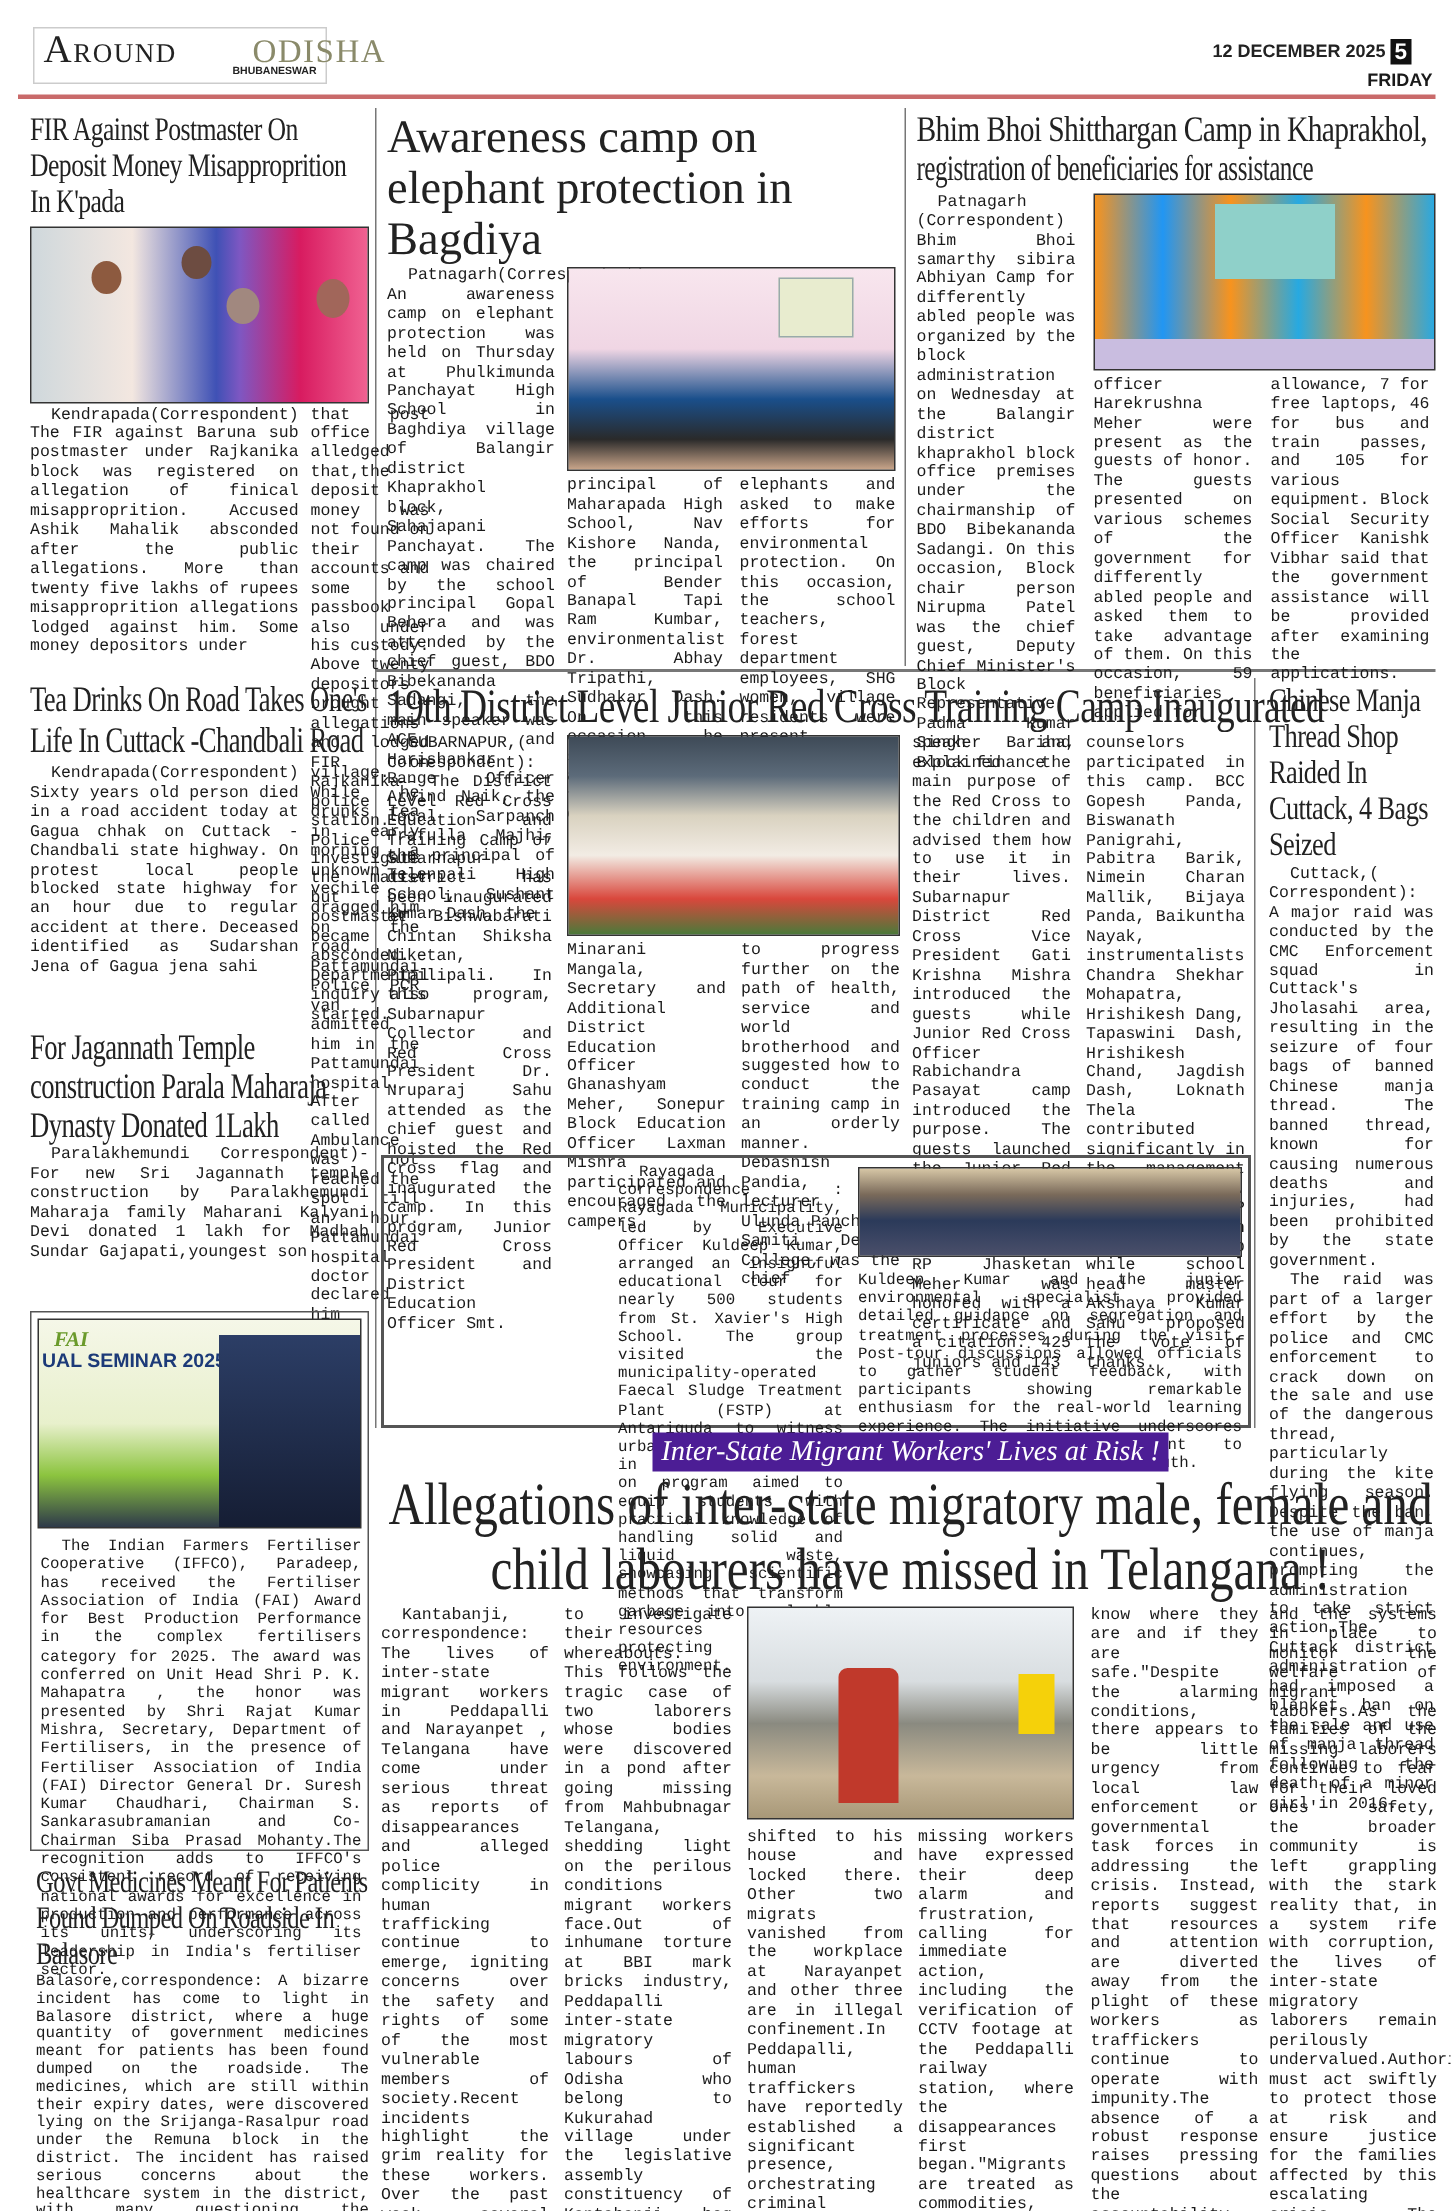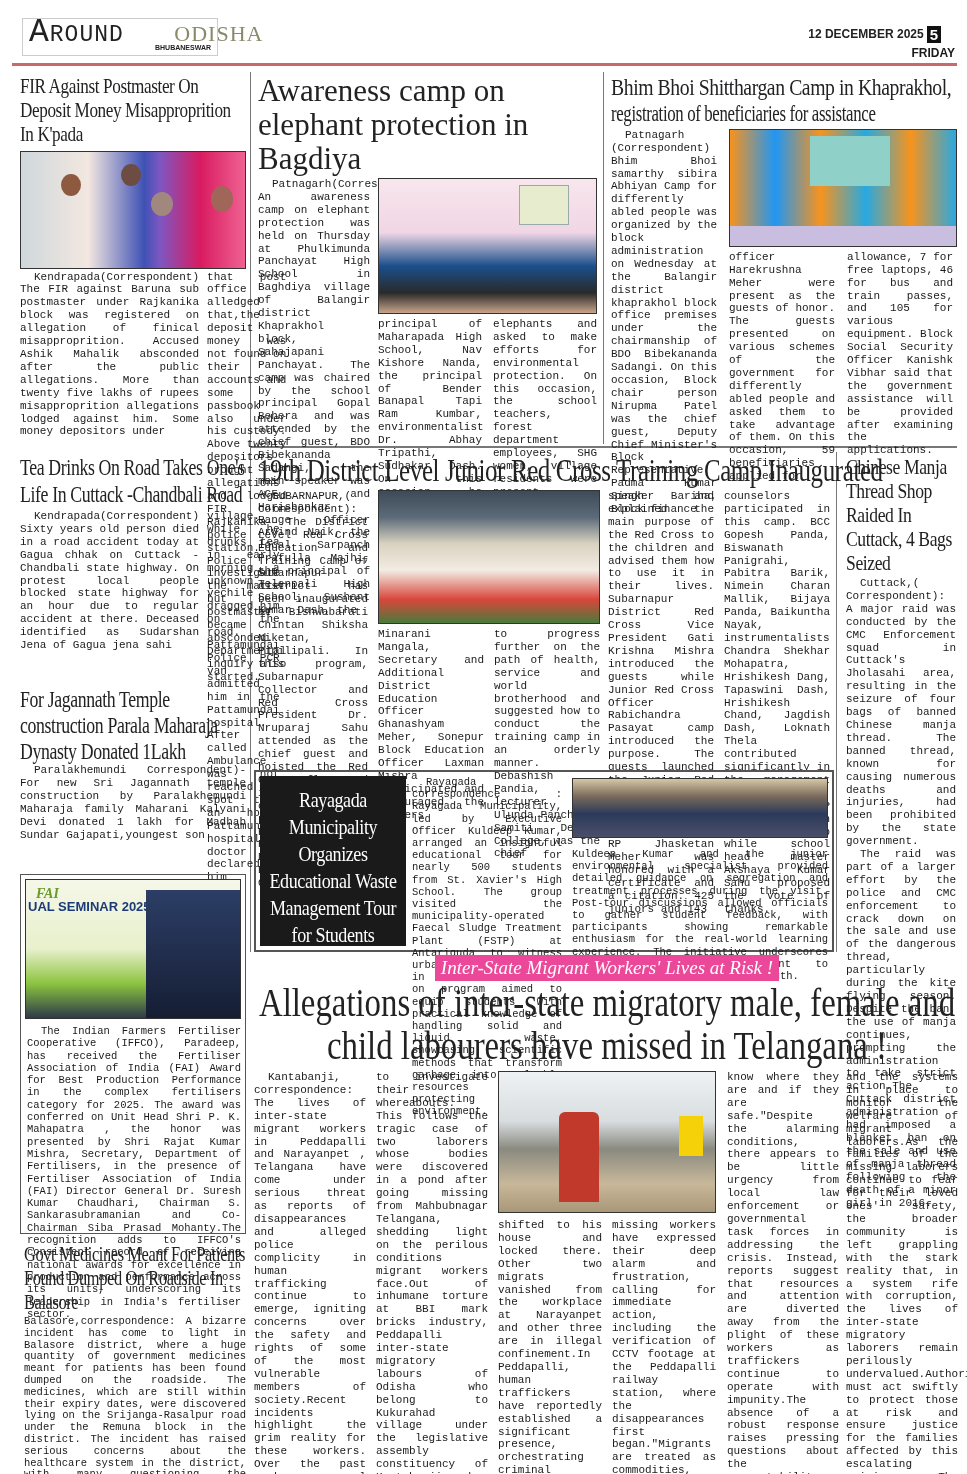--- a/index.html
+++ b/index.html
@@ -15,29 +15,29 @@
   .dayline{right:12px;top:46px;font-family:"Liberation Sans",sans-serif;font-weight:bold;font-size:12px;}
   .rule{left:12px;top:63px;width:945px;height:3px;background:#c96a6a;}
   .hl{font-family:"Liberation Serif",serif;color:#222;line-height:1.1;transform-origin:left top;}
   .hl-cond{letter-spacing:-0.5px;}
   .body{font-size:11px;line-height:12.9px;text-align:justify;color:#1a1a1a;font-family:Liberation Mono, monospace;}
   .cols2{display:flex;gap:8px;}
   .cols2>div{flex:1;}
   .vline{background:#777;width:1px;}
   .hline{background:#777;height:2px;}
   .photo{border:1px solid #333;overflow:hidden;text-align:right;}
-  .tagbox{background:#ec4899;color:#fff;font-style:italic;font-size:19px;text-align:center;line-height:26px;}
+  .tagbox{background:#4c1d95;color:#fff;font-style:italic;font-size:19px;text-align:center;line-height:26px;}
   .rayo-box{background:#1a1a1a;color:#fff;text-align:center;font-size:22px;line-height:27px;padding-top:10px;}
   .ind{text-indent:14px;display:block;}
 </style>
 </head>
 <body>
 
 <div class="abs masthead">
-  <div class="mast-title"><span style="font-variant:small-caps;font-size:33px;font-family:Liberation Mono, monospace;">Around</span> <span class="odisha" style="text-transform:uppercase;">Odisha</span></div>
+  <div class="mast-title"><span style="font-variant:small-caps;font-size:26px;">Around</span> <span class="odisha" style="text-transform:uppercase;">Odisha</span></div>
   <div class="mast-sub">BHUBANESWAR</div>
 </div>
 <div class="abs dateline"><span>12 DECEMBER 2025</span><span class="pageno">5</span></div>
 <div class="abs dayline">FRIDAY</div>
 <div class="abs rule"></div>
 
 <div class="abs vline" style="left:250px;top:72px;height:880px;"></div>
 <div class="abs vline" style="left:603px;top:72px;height:372px;"></div>
 <div class="abs hline" style="left:250px;top:446px;width:707px;"></div>
 <div class="abs vline" style="left:836px;top:452px;height:500px;"></div>
@@ -109,23 +109,20 @@
   </div>
 </div>
 
 <div class="abs" style="left:846px;top:455px;width:110px;">
   <div class="hl hl-cond" style="font-size:22px;line-height:24px;transform:scaleX(0.8);width:138px;">Chinese Manja Thread Shop Raided In Cuttack, 4 Bags Seized</div>
   <div class="body ind" style="margin-top:2px;">Cuttack,( Correspondent): A major raid was conducted by the CMC Enforcement squad in Cuttack's Jholasahi area, resulting in the seizure of four bags of banned Chinese manja thread. The banned thread, known for causing numerous deaths and injuries, had been prohibited by the state government.</div>
   <div class="body ind">The raid was part of a larger effort by the police and CMC enforcement to crack down on the sale and use of the dangerous thread, particularly during the kite flying season. Despite the ban, the use of manja continues, prompting the administration to take strict action.The Cuttack district administration had imposed a blanket ban on the sale and use of manja thread following the death of a minor girl in 2016.</div>
 </div>
 
 <div class="abs" style="left:254px;top:770px;width:580px;height:182px;border:2px solid #555;">
-  <div class="abs rayo-box" style="left:4px;top:4px;width:146px;height:170px;">
-    <div class="hl-cond" style="font-family:'Liberation Serif',serif;transform:scaleX(0.82);transform-origin:center top;width:178px;margin-left:-16px;color:#fff;">Rayagada Municipality Organizes Educational Waste Management Tour for Students</div>
-  </div>
   <div class="abs body ind" style="left:156px;top:4px;width:150px;font-size:10.5px;line-height:12.2px;">Rayagada correspondence : Rayagada Municipality, led by Executive Officer Kuldeep Kumar, arranged an insightful educational tour for nearly 500 students from St. Xavier's High School. The group visited the municipality-operated Faecal Sludge Treatment Plant (FSTP) at Antariguda to witness urban waste management in action. This hands-on program aimed to equip students with practical knowledge of handling solid and liquid waste, showcasing scientific methods that transform garbage into valuable resources while protecting the environment.</div>
   <div class="abs photo" style="left:316px;top:6px;width:256px;height:60px;background:linear-gradient(180deg,#d7c7a6 0%,#7a6a5a 30%,#2b3a5a 60%,#4a4f6a 100%);"></div>
   <div class="abs body" style="left:316px;top:76px;width:256px;font-size:10.5px;line-height:12.2px;">Kuldeep Kumar and the junior environmental specialist provided detailed guidance on segregation and treatment processes during the visit. Post-tour discussions allowed officials to gather student feedback, with participants showing remarkable enthusiasm for the real-world learning experience. The initiative underscores the municipality's commitment to environmental education among youth.</div>
 </div>
 
 <div class="abs" style="left:20px;top:874px;width:226px;height:360px;border:1px solid #555;">
   <div class="photo" style="position:absolute;left:4px;top:4px;width:216px;height:140px;background:linear-gradient(180deg,#f5f7e8 0%,#e8f0cc 50%,#8cc43f 75%,#2e3a4a 100%);">
     <div style="position:absolute;left:10px;top:6px;font-family:'Liberation Serif',serif;font-style:italic;font-weight:bold;color:#6a9a2a;font-size:14px;">FAI</div>
     <div style="position:absolute;left:2px;top:19px;font-family:'Liberation Sans',sans-serif;font-weight:bold;color:#1c3a78;font-size:13px;">UAL SEMINAR 2025</div>
     <div style="position:absolute;left:120px;top:10px;width:96px;height:130px;background:linear-gradient(180deg,#2c3e66,#151d33);"></div>

